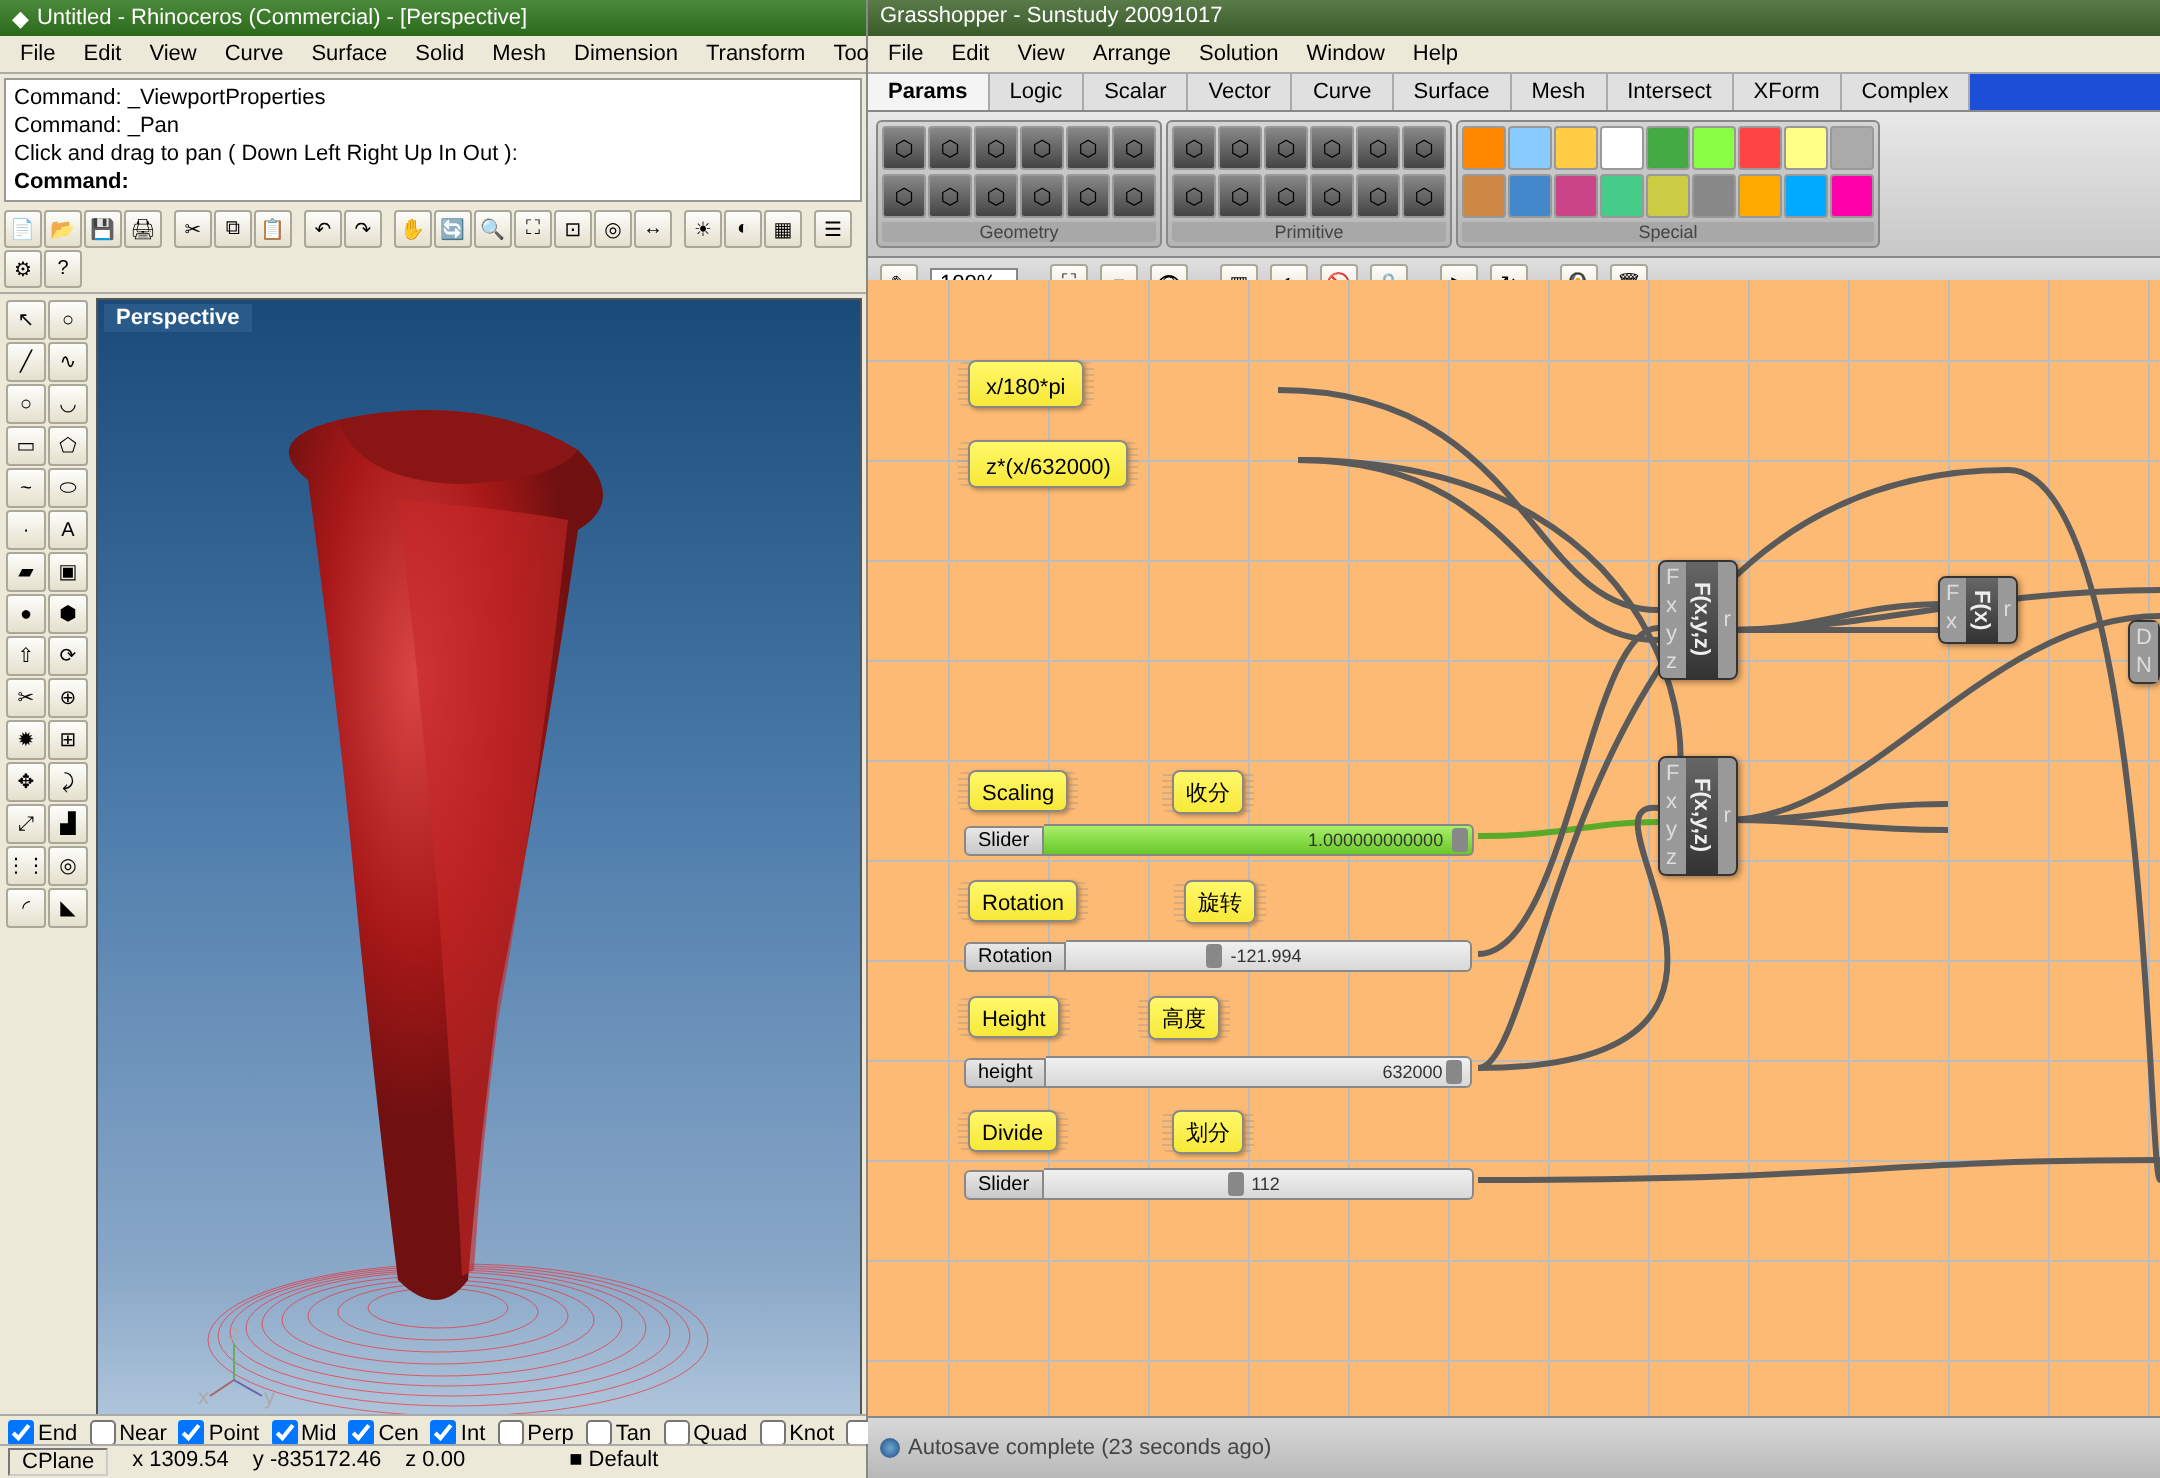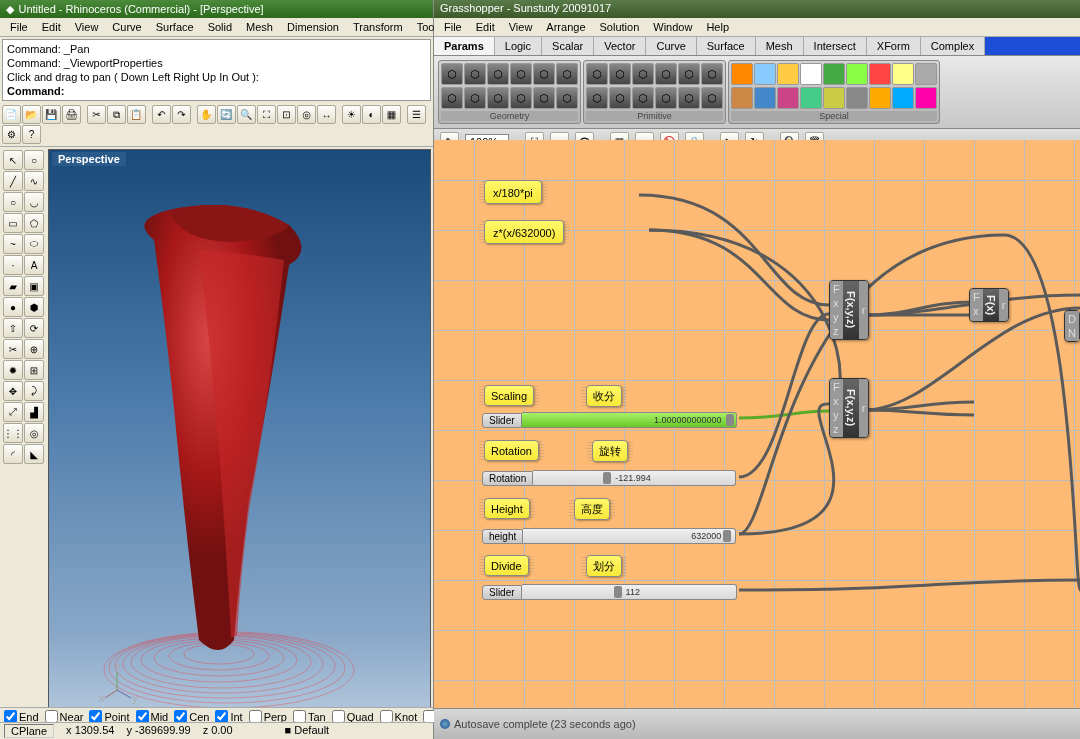--- a/index.html
+++ b/index.html
@@ -96,22 +96,22 @@
     <span>Solid</span>
     <span>Mesh</span>
     <span>Dimension</span>
     <span>Transform</span>
     <span>Tools</span>
     <span>Analyze</span>
     <span>Render</span>
     <span>Help</span>
   </div>
   <div class="cmd-area">
+    <div>Command: _ViewportProperties</div>
     <div>Command: _Pan</div>
-    <div>Command: _ViewportProperties</div>
     <div>Click and drag to pan ( Down  Left  Right  Up  In  Out ):</div>
     <div class="cur">
         <b>Command:</b>
         <input style="">
       </div>
   </div>
   <div class="toolbar-h">
     <div class="tbtn">📄</div>
     <div class="tbtn">📂</div>
     <div class="tbtn">💾</div>
@@ -257,21 +257,21 @@
         <span>Knot</span>
       </label>
     <label>
         <input type="checkbox" style="">
         <span>Proje</span>
       </label>
   </div>
   <div class="status-rh">
     <span class="box">CPlane</span>
     <span>x 1309.54</span>
-    <span>y -369699.99</span>
+    <span>y -835172.46</span>
     <span>z 0.00</span>
     <span style="margin-left:40px;">■ <span>Default</span></span>
   </div>
 </div>
 
 <div class="gh">
   <div class="title-gh"><span>Grasshopper - Sunstudy 20091017</span></div>
   <div class="menubar">
     <span>File</span>
     <span>Edit</span>

